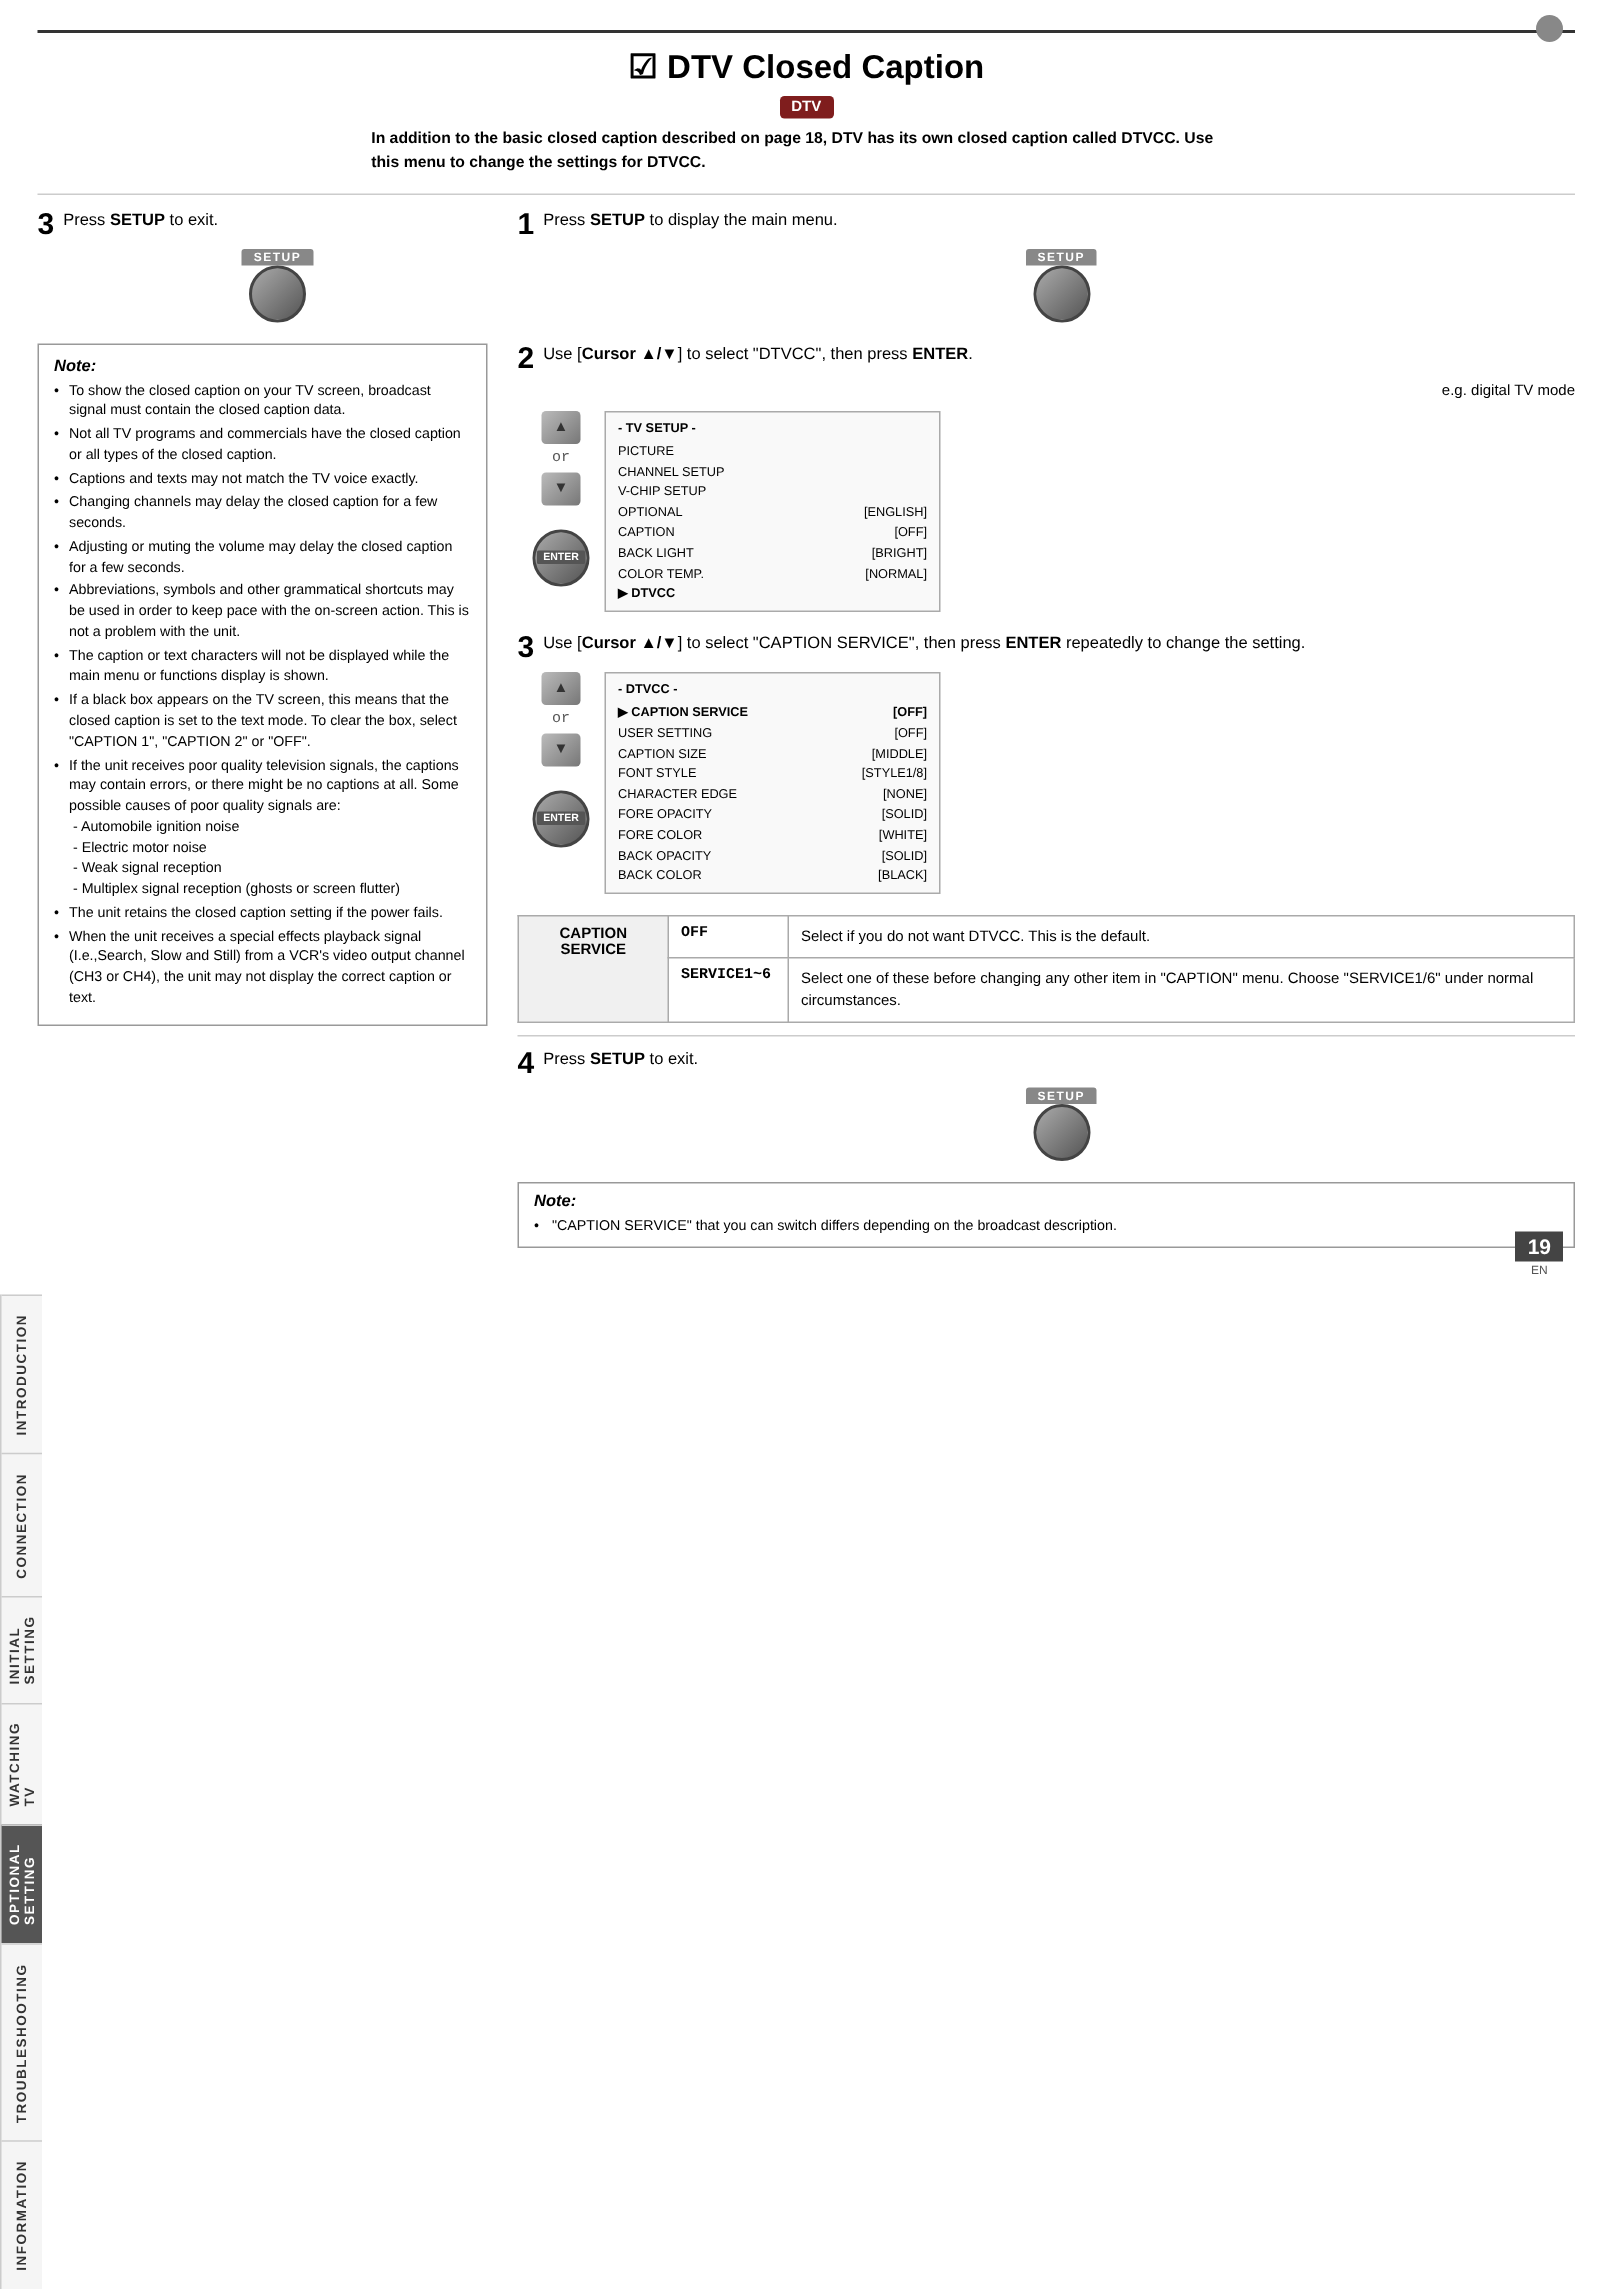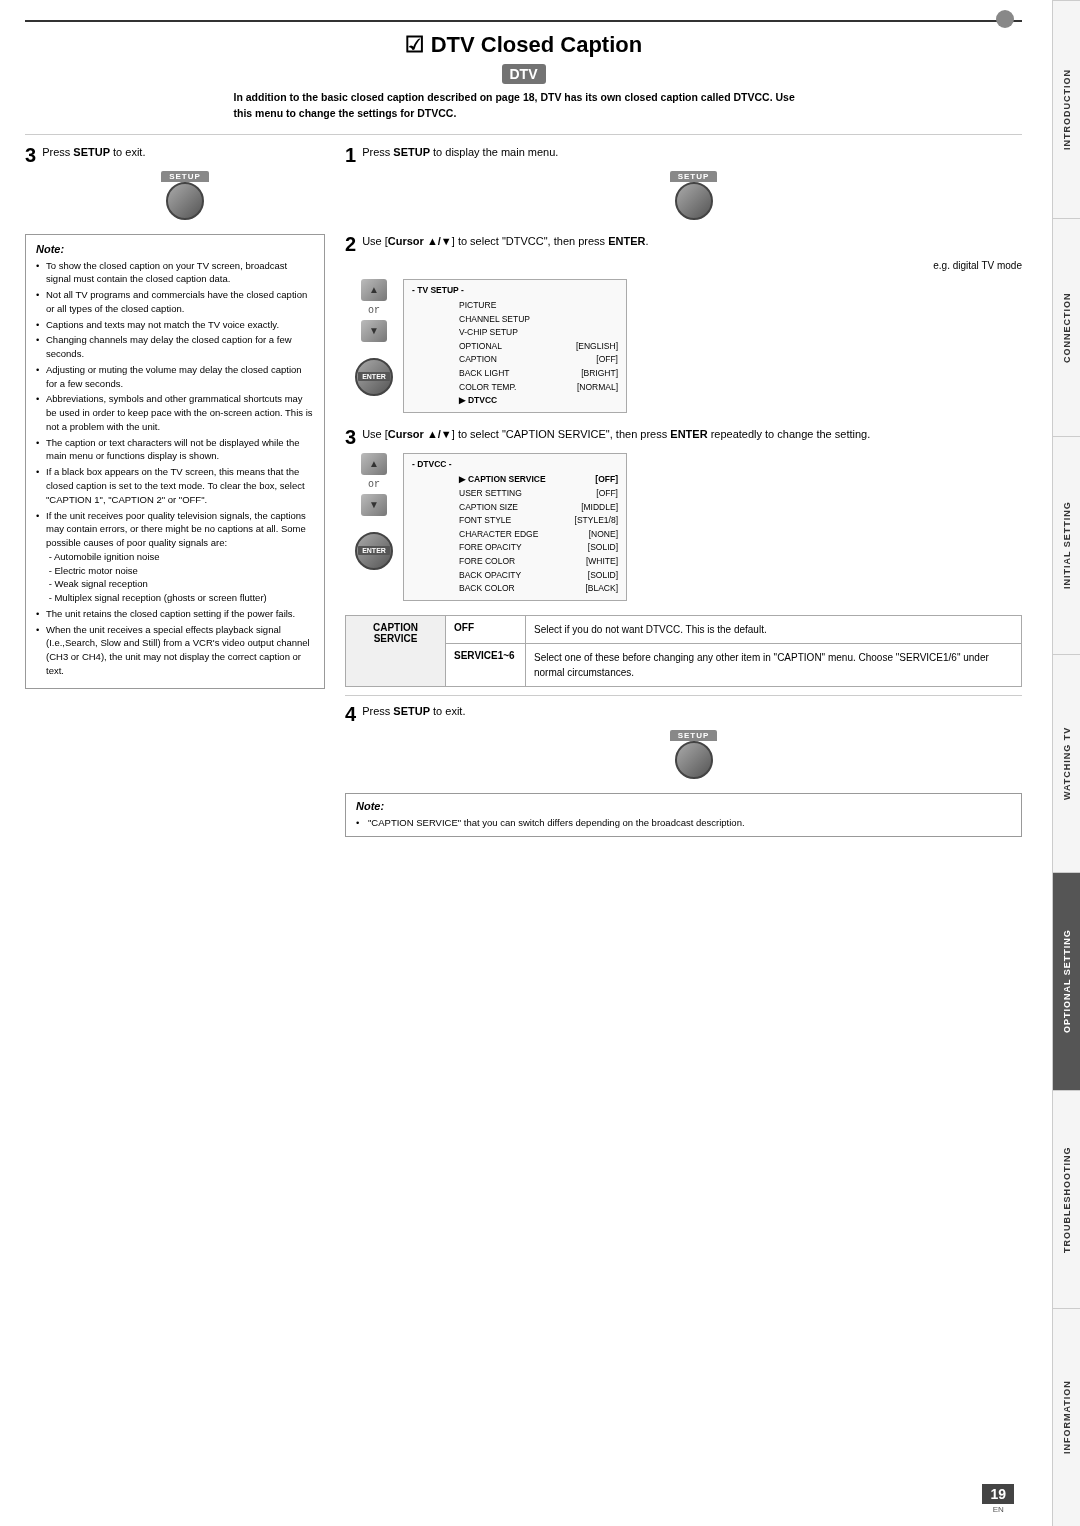--- a/index.html
+++ b/index.html
@@ -10,20 +10,21 @@
       color: #000;
       width: 1080px;
       min-height: 1526px;
       position: relative;
     }
 
     .page-container {
       display: flex;
       width: 1080px;
       min-height: 1526px;
+      flex-direction: column;
     }
 
     
     .sidebar-tabs {
       width: 28px;
       display: flex;
       flex-direction: column;
       border-left: 1px solid #ccc;
       background: #f5f5f5;
     }
@@ -66,23 +67,23 @@
       text-align: center;
       margin-bottom: 12px;
     }
     .page-title {
       font-size: 22px;
       font-weight: bold;
       margin-bottom: 6px;
     }
     .dtv-badge {
       display: inline-block;
-      background: #737373;
+      background: #7f1d1d;
       color: #fff;
-      font-size: 14px;
+      font-size: 10px;
       font-weight: bold;
       padding: 2px 8px;
       border-radius: 3px;
       margin-bottom: 6px;
     }
     .page-description {
       font-size: 10.5px;
       font-weight: bold;
       text-align: left;
       max-width: 580px;
@@ -202,21 +203,20 @@
       width: 224px;
       line-height: 1.6;
     }
     .menu-display .menu-title {
       font-weight: bold;
       margin-bottom: 2px;
     }
     .menu-display .menu-row {
       display: flex;
       justify-content: space-between;
-      margin-left: 47px;
     }
     .menu-display .menu-row.selected {
       font-weight: bold;
     }
 
     
     .nav-area {
       display: flex;
       align-items: flex-start;
       gap: 10px;
@@ -280,20 +280,21 @@
     .caption-table td.label-cell {
       font-weight: bold;
       font-size: 10px;
       text-align: center;
       width: 100px;
       background: #f0f0f0;
     }
     .caption-table td.option-cell {
       font-weight: bold;
       width: 80px;
+      font-family: Liberation Mono, monospace;
     }
     .caption-table td.desc-cell {
       line-height: 1.5;
     }
     .page-num-container {
       position: absolute;
       bottom: 12px;
       right: 38px;
       text-align: center;
     }

